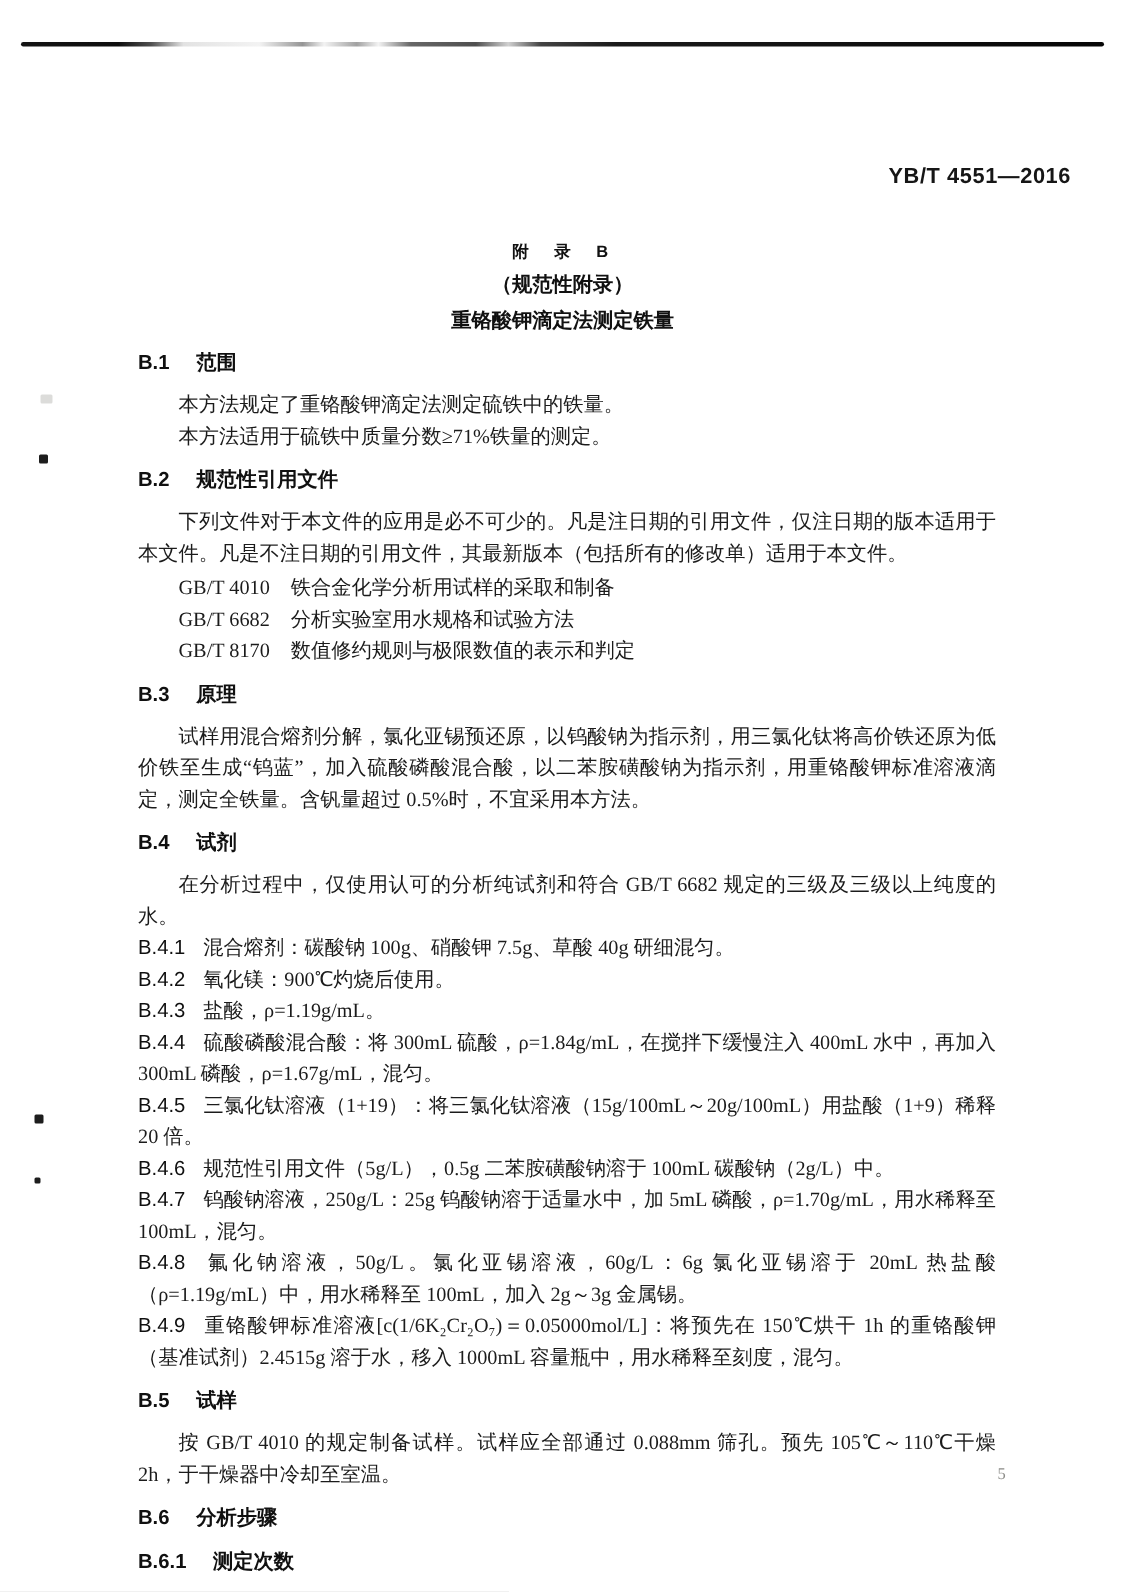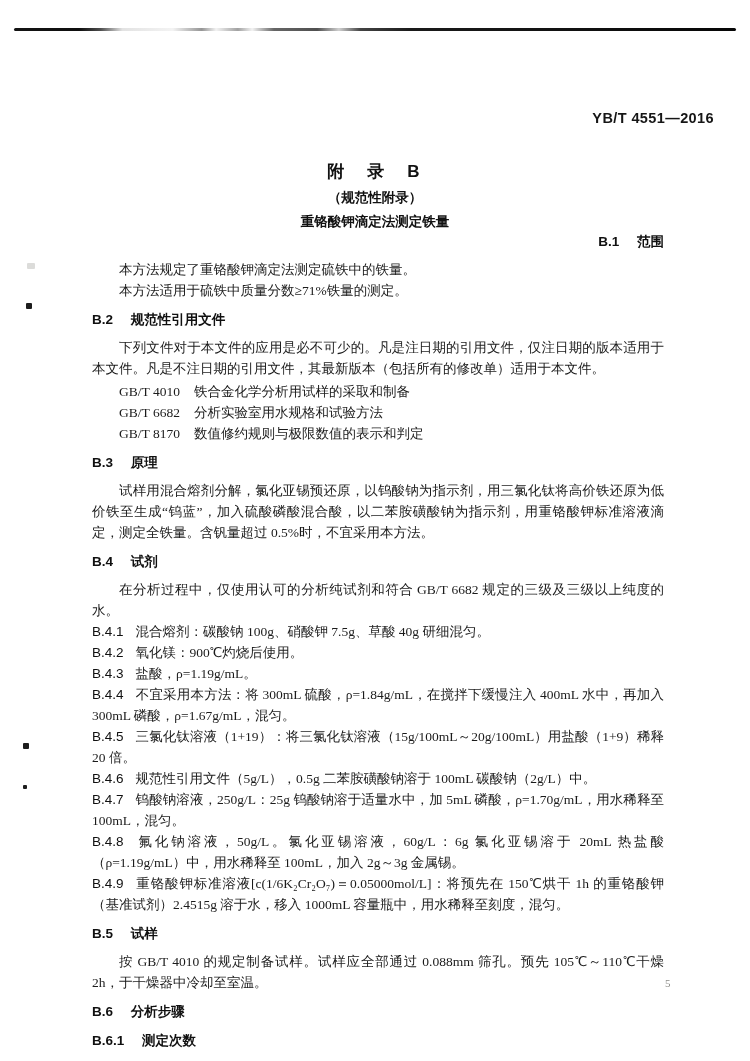--- a/index.html
+++ b/index.html
@@ -30,37 +30,37 @@
   
   .std-number{
     position:absolute;top:110px;right:36px;
     font-family:"Liberation Sans", sans-serif;
     font-weight:bold;font-size:14.5px;letter-spacing:.4px;color:#161616;
   }
   
   .title-block{position:absolute;top:160px;left:0;width:750px;text-align:center;}
   .title-block .t1{
     font-family:"Liberation Sans", sans-serif;font-weight:bold;
-    font-size:17px;letter-spacing:3px;margin:0 0 6px 0;color:#111;
+    font-size:11px;letter-spacing:3px;margin:0 0 6px 0;color:#111;
   }
   .title-block .t2,.title-block .t3{
     font-family:Liberation Sans, sans-serif;font-weight:bold;
     font-size:13.5px;margin:5px 0 6px 0;color:#111;
   }
   
   .content{
     position:absolute;top:231px;left:92px;width:572px;
     font-size:13.5px;line-height:21px;text-align:justify;
   }
   .sec-h{
     font-family:"Liberation Sans", sans-serif;font-weight:bold;
     font-size:13.5px;color:#101010;margin:8px 0 7px 0;line-height:21px;
     text-align:left;
   }
-  .sec-h:first-child{margin-top:0;text-align:right;}
+  .sec-h:first-child{margin-top:0;}
   .sec-no{margin-right:14px;}
   .sub-h{margin-top:8px;}
   p{margin:0;}
   .indent{text-indent:2em;}
   .ref-list{margin-top:2px;}
   .ref-line{padding-left:2em;}
   .ref-code{margin-right:14px;white-space:nowrap;}
   .item .item-no{
     font-family:"Liberation Sans", sans-serif;font-weight:normal;color:#101010;
     margin-right:12px;white-space:nowrap;
@@ -131,21 +131,21 @@
     <p class="item">
       <b class="item-no">B.4.1</b><span>混合熔剂：碳酸钠 100g、硝酸钾 7.5g、草酸 40g 研细混匀。</span>
     </p>
     <p class="item">
       <b class="item-no">B.4.2</b><span>氧化镁：900℃灼烧后使用。</span>
     </p>
     <p class="item">
       <b class="item-no">B.4.3</b><span>盐酸，ρ=1.19g/mL。</span>
     </p>
     <p class="item">
-      <b class="item-no">B.4.4</b><span>不宜采用本方法：将 300mL 硫酸，ρ=1.84g/mL，在搅拌下缓慢注入 400mL 水中，再加入 300mL 磷酸，ρ=1.67g/mL，混匀。</span>
+      <b class="item-no">B.4.4</b><span>硫酸磷酸混合酸：将 300mL 硫酸，ρ=1.84g/mL，在搅拌下缓慢注入 400mL 水中，再加入 300mL 磷酸，ρ=1.67g/mL，混匀。</span>
     </p>
     <p class="item">
       <b class="item-no">B.4.5</b><span>三氯化钛溶液（1+19）：将三氯化钛溶液（15g/100mL～20g/100mL）用盐酸（1+9）稀释 20 倍。</span>
     </p>
     <p class="item">
       <b class="item-no">B.4.6</b><span>规范性引用文件（5g/L），0.5g 二苯胺磺酸钠溶于 100mL 碳酸钠（2g/L）中。</span>
     </p>
     <p class="item">
       <b class="item-no">B.4.7</b><span>钨酸钠溶液，250g/L：25g 钨酸钠溶于适量水中，加 5mL 磷酸，ρ=1.70g/mL，用水稀释至 100mL，混匀。</span>
     </p>

